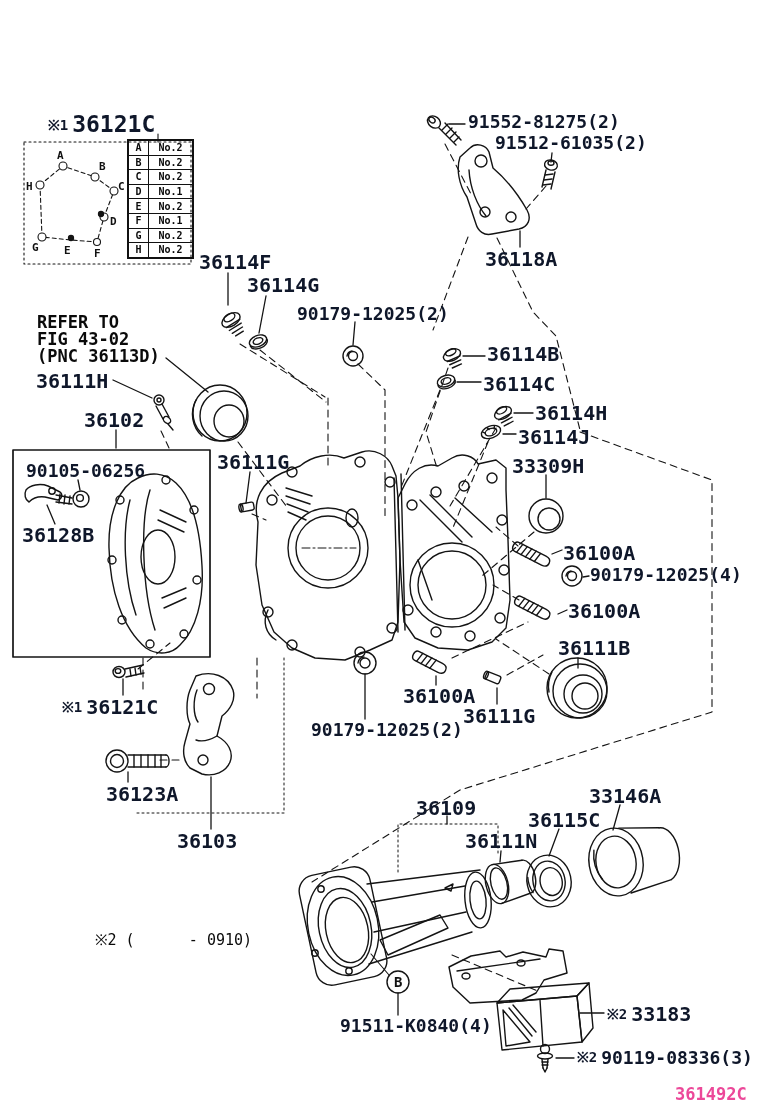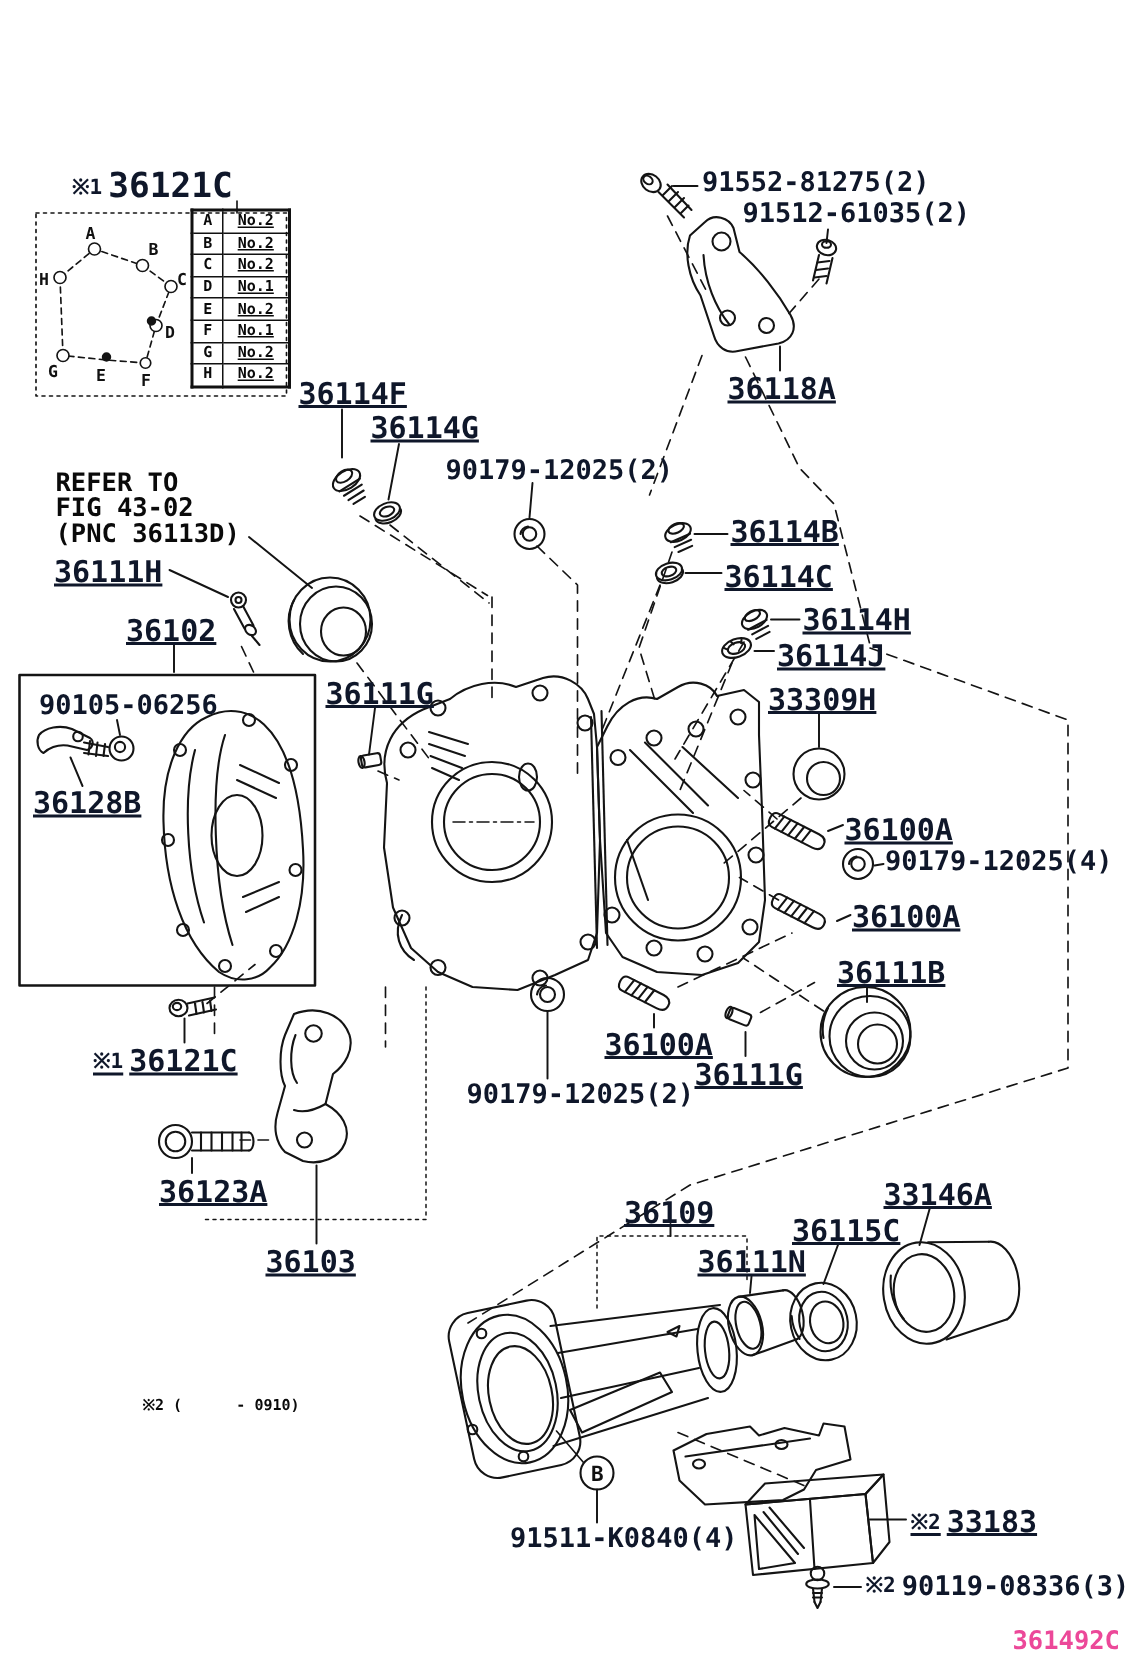--- a/index.html
+++ b/index.html
@@ -1,30 +1,30 @@
 <!DOCTYPE html>
 <html><head>
 <meta charset="utf-8">
 <style>
   html,body{margin:0;padding:0;background:#e8e8e8;}
   .canvas{position:relative;width:760px;height:1112px;background:#ffffff;overflow:hidden;
           font-family:"DejaVu Sans Mono",monospace;color:#0a0a0a;}
   svg{position:absolute;left:0;top:0;}
   svg text{font-family:"DejaVu Sans Mono",monospace;font-weight:bold;}
   .lbl{position:absolute;font-weight:bold;font-size:18px;line-height:1.05;white-space:pre;color:#0f172a;}
-  .lbl.s{font-size:20px;text-decoration:underline;}
+  .lbl.s{font-size:20px;}
   .lbl.xl{font-size:23px;}
   .lbl .star{font-size:14px;vertical-align:2px;margin-right:4px;}
   .refer{position:absolute;font-weight:bold;font-size:17px;line-height:17px;white-space:pre;}
-  .note{position:absolute;font-weight:bold;font-size:10px;white-space:pre;}
+  .note{position:absolute;font-weight:normal;font-size:15px;white-space:pre;}
   .code{position:absolute;font-weight:bold;font-size:17px;color:#ec4899;}
   table.callout{position:absolute;left:127px;top:139px;border-collapse:collapse;border:2px solid #111;}
   table.callout td{border:1px solid #111;font-size:10px;font-weight:bold;padding:0;height:13.6px;
                    text-align:center;font-family:"DejaVu Sans Mono",monospace;}
-  td.k{width:19px;} td.v{width:43px;text-decoration:underline;}
+  td.k{width:19px;} td.v{width:43px;}
 </style>
 </head>
 <body>
 
 <div class="canvas">
 
 <svg width="760" height="1112" viewBox="0 0 760 1112">
  <g stroke="#141414" fill="none" stroke-width="1.4" stroke-linecap="round" stroke-linejoin="round">
 
   <g stroke-width="1.1">

